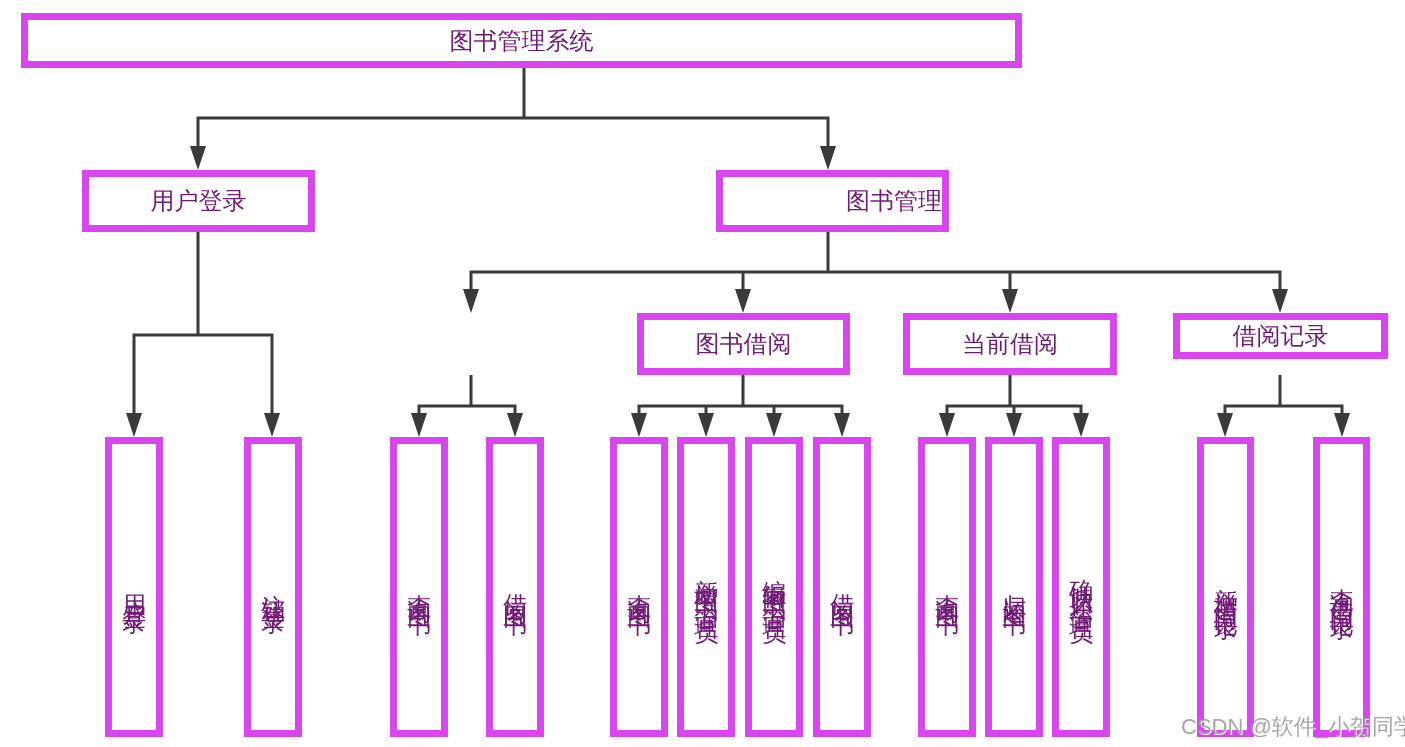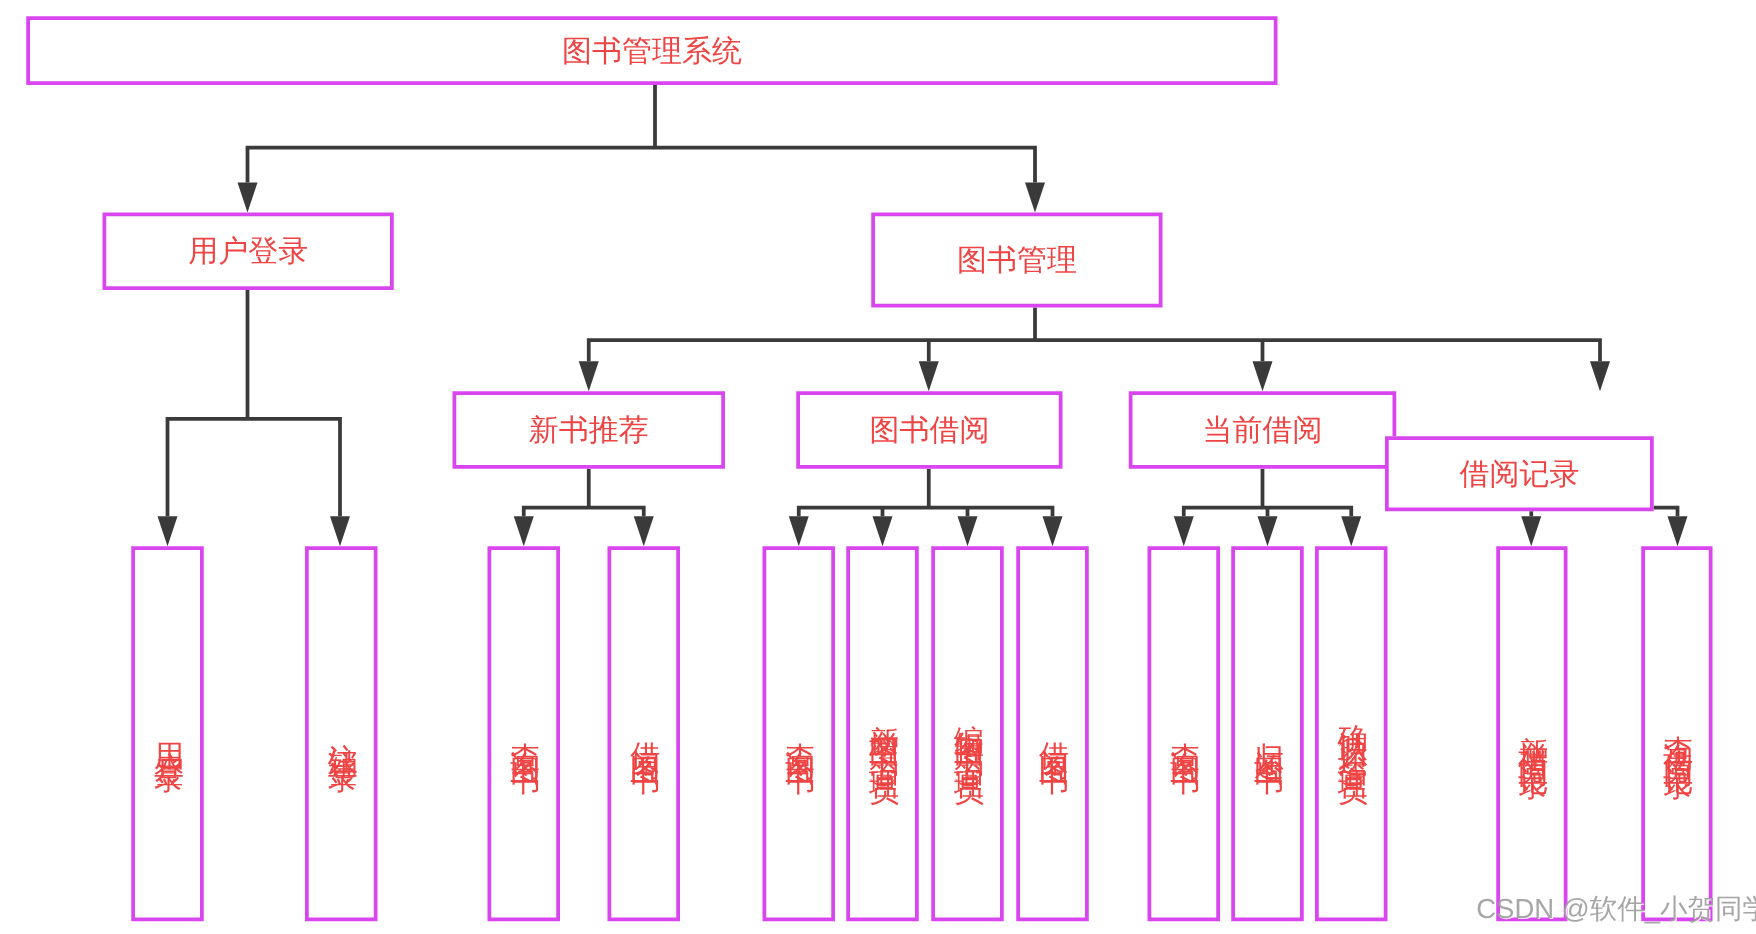--- a/index.html
+++ b/index.html
@@ -18,25 +18,25 @@
   .connector-layer {
     position: absolute;
     left: 0;
     top: 0;
     z-index: 1;
   }
   .node {
     position: absolute;
     box-sizing: border-box;
     background: #ffffff;
-    border: 3px solid #d946ef;
+    border: 7px solid #d946ef;
     display: flex;
     align-items: center;
     justify-content: center;
-    color: #ef4444;
+    color: #701a75;
     font-size: 24px;
     z-index: 2;
     text-align: center;
   }
   .leaf {
     top: 437px;
     width: 58px;
     height: 300px;
   }
   .vtext {
@@ -114,34 +114,31 @@
     </g>
   </svg>
 
   <div class="node" style="left:21px; top:13px; width:1001px; height:55px;">
     <span>图书管理系统</span>
   </div>
 
   <div class="node" style="left:82px; top:170px; width:233px; height:62px;">
     <span>用户登录</span>
   </div>
-  <div class="node" style="left:697px; top:170px; width:233px; height:76px;">
+  <div class="node" style="left:716px; top:170px; width:233px; height:62px;justify-content:flex-end;">
     <span>图书管理</span>
   </div>
 
-  <div class="node" style="left:362px; top:313px; width:218px; height:62px;">
-    <span>新书推荐</span>
-  </div>
   <div class="node" style="left:903px; top:313px; width:214px; height:62px;">
     <span>当前借阅</span>
   </div>
   <div class="node" style="left:637px; top:313px; width:213px; height:62px;">
     <span>图书借阅</span>
   </div>
-  <div class="node" style="left:1108px; top:313px; width:215px; height:60px;margin-top:36px;">
+  <div class="node" style="left:1173px; top:313px; width:215px; height:46px;">
     <span>借阅记录</span>
   </div>
 
   <div class="node leaf" style="left:105px;">
     <span class="vtext">用户登录</span>
   </div>
   <div class="node leaf" style="left:244px;">
     <span class="vtext">注销登录</span>
   </div>
 

